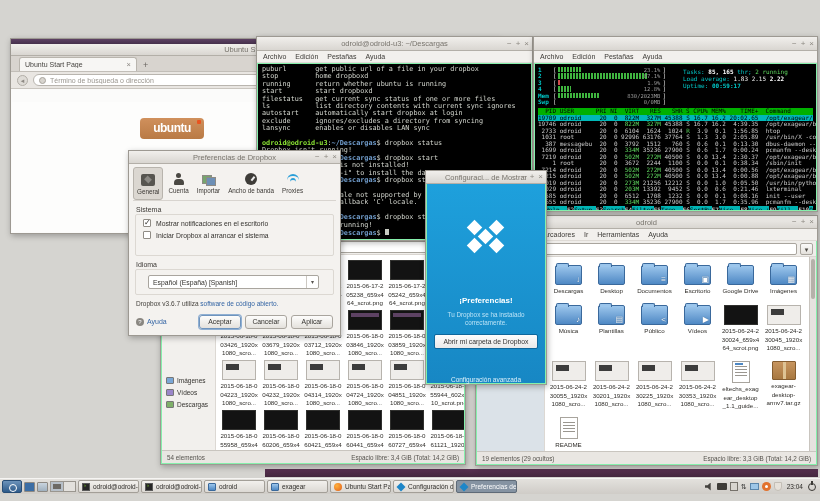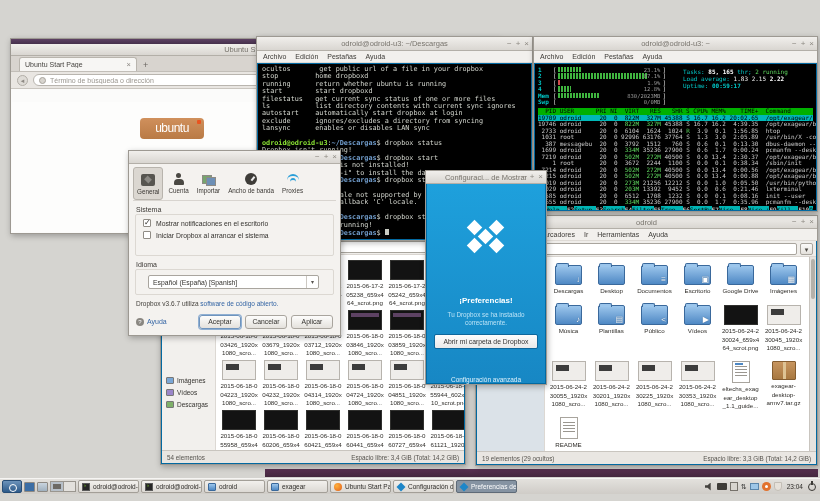--- a/index.html
+++ b/index.html
@@ -1,18 +1,18 @@
 <!DOCTYPE html>
 <html><head>
 <meta charset="utf-8">
 <style>
 *{margin:0;padding:0;box-sizing:border-box}
 html,body{width:820px;height:501px;overflow:hidden;font-family:"Liberation Sans",sans-serif;background:#d5d4d0}
 body{position:relative}
-.win{position:absolute;background:#0369a1;border:1px solid #9d9992;box-shadow:1px 2px 6px rgba(0,0,0,.28)}
+.win{position:absolute;background:#86efac;border:1px solid #9d9992;box-shadow:1px 2px 6px rgba(0,0,0,.28)}
 .tbar{height:13px;background:linear-gradient(#f1efec,#d9d6d1);border-bottom:1px solid #b3afa8;position:relative;display:flex;align-items:center}
 .tbar .ttl{flex:1;text-align:center;font-size:7.5px;color:#78746d;white-space:nowrap;overflow:hidden}
 .wbtns{position:absolute;right:3px;top:0;height:100%;display:flex;align-items:center;gap:4px;font-size:8px;color:#8d8982}
 .wbtns span{line-height:8px}
 .menubar{height:12px;background:#f2f0ed;border-bottom:1px solid #dedad5;display:flex;align-items:center;gap:9px;padding:0 6px;font-size:7px;color:#3c3a36;white-space:nowrap;overflow:hidden}
 .mitem{cursor:default}
 
 .termbody{position:absolute;left:1px;right:1px;bottom:1px;background:#000;overflow:hidden;font-family:"DejaVu Sans Mono",monospace}
 .tline{font-size:6.8px;line-height:7.4px;color:#d4d7cf;white-space:pre}
 .c-g{color:#8ae234;font-weight:bold}
@@ -45,21 +45,21 @@
 .tab{width:118px;height:14px;background:#f7f6f4;border:1px solid #b9b5ae;border-bottom:none;border-radius:3px 3px 0 0;display:flex;align-items:center;padding:0 5px;font-size:7px;color:#474440;gap:4px}
 .tab .tx{flex:1;white-space:nowrap;overflow:hidden}
 .tclose{color:#8a8680;font-size:7.5px}
 .newtab{font-size:9px;color:#6b6762;margin-left:6px;line-height:12px}
 .navbar{height:17px;background:#e9e6e2;display:flex;align-items:center;gap:5px;padding:0 6px;border-bottom:1px solid #c9c5bf}
 .backbtn{width:11px;height:11px;border-radius:50%;border:1px solid #b2aea7;background:#dedbd6;color:#8d8983;font-size:7px;line-height:9px;text-align:center}
 .urlfield{flex:1;height:12px;background:#fff;border:1px solid #b9b5af;border-radius:6px;display:flex;align-items:center;gap:4px;padding:0 5px}
 .urlicon{width:7px;height:7px;border-radius:50%;border:1px solid #a8a49d;background:#d8d5cf}
 .urltext{font-size:7px;color:#9a968f;white-space:nowrap;overflow:hidden}
 .bcontent{position:absolute;left:1px;right:1px;top:63px;bottom:1px;background:#fdfdfc}
-.ulogo{position:absolute;left:128px;top:16px;width:64px;height:21px;background:linear-gradient(#d0905c,#b97a45);border-radius:4px;color:#fff;font-weight:normal;font-size:12px;text-align:center;line-height:20px;letter-spacing:-.5px}
+.ulogo{position:absolute;left:128px;top:16px;width:64px;height:21px;background:linear-gradient(#d0905c,#b97a45);border-radius:4px;color:#fff;font-weight:bold;font-size:12px;text-align:center;line-height:20px;letter-spacing:-.5px}
 .ulogo i{position:absolute;right:3px;top:2px;width:4px;height:4px;background:#e9541f;border-radius:1px}
 
 #prefs{background:#f4f2ef}
 .ptabs{position:absolute;left:4px;top:16px;right:4px;height:34px;display:flex;gap:2px;border-bottom:1px solid #d8d4cf}
 .ptab{display:flex;flex-direction:column;align-items:center;justify-content:center;gap:2px;padding:2px 3px;border-radius:3px;font-size:6.3px;color:#3b3834;white-space:nowrap}
 .ptab.sel{background:#dbd7d1;border:1px solid #b8b4ad}
 .pticon{width:14px;height:12px;position:relative}
 .ic-box{background:#57555l}
 .ic-box{background:#575550;border-radius:2px;margin-top:1px}
 .ic-box::before{content:"";position:absolute;left:4px;top:3px;width:6px;height:5px;background:#8b8984;transform:rotate(45deg)}
@@ -636,21 +636,21 @@
       <span>×</span>
     </span>
   </div>
   <div class="menubar" id="term1-menu">
       <span class="mitem">Archivo</span>
       <span class="mitem">Edición</span>
       <span class="mitem">Pestañas</span>
       <span class="mitem">Ayuda</span>
     </div>
   <div class="termbody" id="term1-body" style="top:27px;padding:2px 4px">
-      <div class="tline"><span>ocultos       get public url of a file in your dropbox</span></div>
+      <div class="tline"><span>puburl       get public url of a file in your dropbox</span></div>
       <div class="tline"><span>stop         home dropboxd</span></div>
       <div class="tline"><span>running      return whether ubuntu is running</span></div>
       <div class="tline"><span>start        start dropboxd</span></div>
       <div class="tline"><span>filestatus   get current sync status of one or more files</span></div>
       <div class="tline"><span>ls           list directory contents with current sync ignores</span></div>
       <div class="tline"><span>autostart    automatically start dropbox at login</span></div>
       <div class="tline"><span>exclude      ignores/excludes a directory from syncing</span></div>
       <div class="tline"><span>lansync      enables or disables LAN sync</span></div>
       <div class="tline">&nbsp;</div>
       <div class="tline"><span class="c-g">odroid@odroid-u3</span><span>:</span><span class="c-b">~/Descargas</span><span>$ dropbox status</span></div>
@@ -664,21 +664,20 @@
       <div class="tline"><span>        Using the fallback 'C' locale.</span></div>
       <div class="tline">&nbsp;</div>
       <div class="tline"><span class="c-g">odroid@odroid-u3</span><span>:</span><span class="c-b">~/Descargas</span><span>$ dropbox start</span></div>
       <div class="tline"><span>Dropbox is already running!</span></div>
       <div class="tline"><span class="c-g">odroid@odroid-u3</span><span>:</span><span class="c-b">~/Descargas</span><span>$ </span><span class="cursor"></span></div>
     </div>
 </div>
 
 <div class="win" id="term2" style="left:533px;top:36px;width:285px;height:176px;z-index:30">
   <div class="tbar" style="height:14px">
-    <span class="ttl">odroid@odroid-u3: ~</span>
     <span class="wbtns">
       <span>−</span>
       <span>+</span>
       <span>×</span>
     </span>
   </div>
   <div class="menubar" id="term2-menu">
       <span class="mitem">Archivo</span>
       <span class="mitem">Edición</span>
       <span class="mitem">Pestañas</span>
@@ -792,20 +791,21 @@
       <div>Tu Dropbox se ha instalado</div>
       <div>correctamente.</div>
     </div>
     <div class="dbbtn">Abrir mi carpeta de Dropbox</div>
     <div class="dblink">Configuración avanzada</div>
   </div>
 </div>
 
 <div class="win" id="prefs" style="left:128px;top:150px;width:213px;height:186px;z-index:50">
   <div class="tbar">
+    <span class="ttl">Preferencias de Dropbox</span>
     <span class="wbtns">
       <span>−</span>
       <span>+</span>
       <span>×</span>
     </span>
   </div>
   <div class="ptabs" id="prefs-tabs">
       <div class="ptab sel">
         <div class="pticon ic-box"></div>
         <div>General</div>

